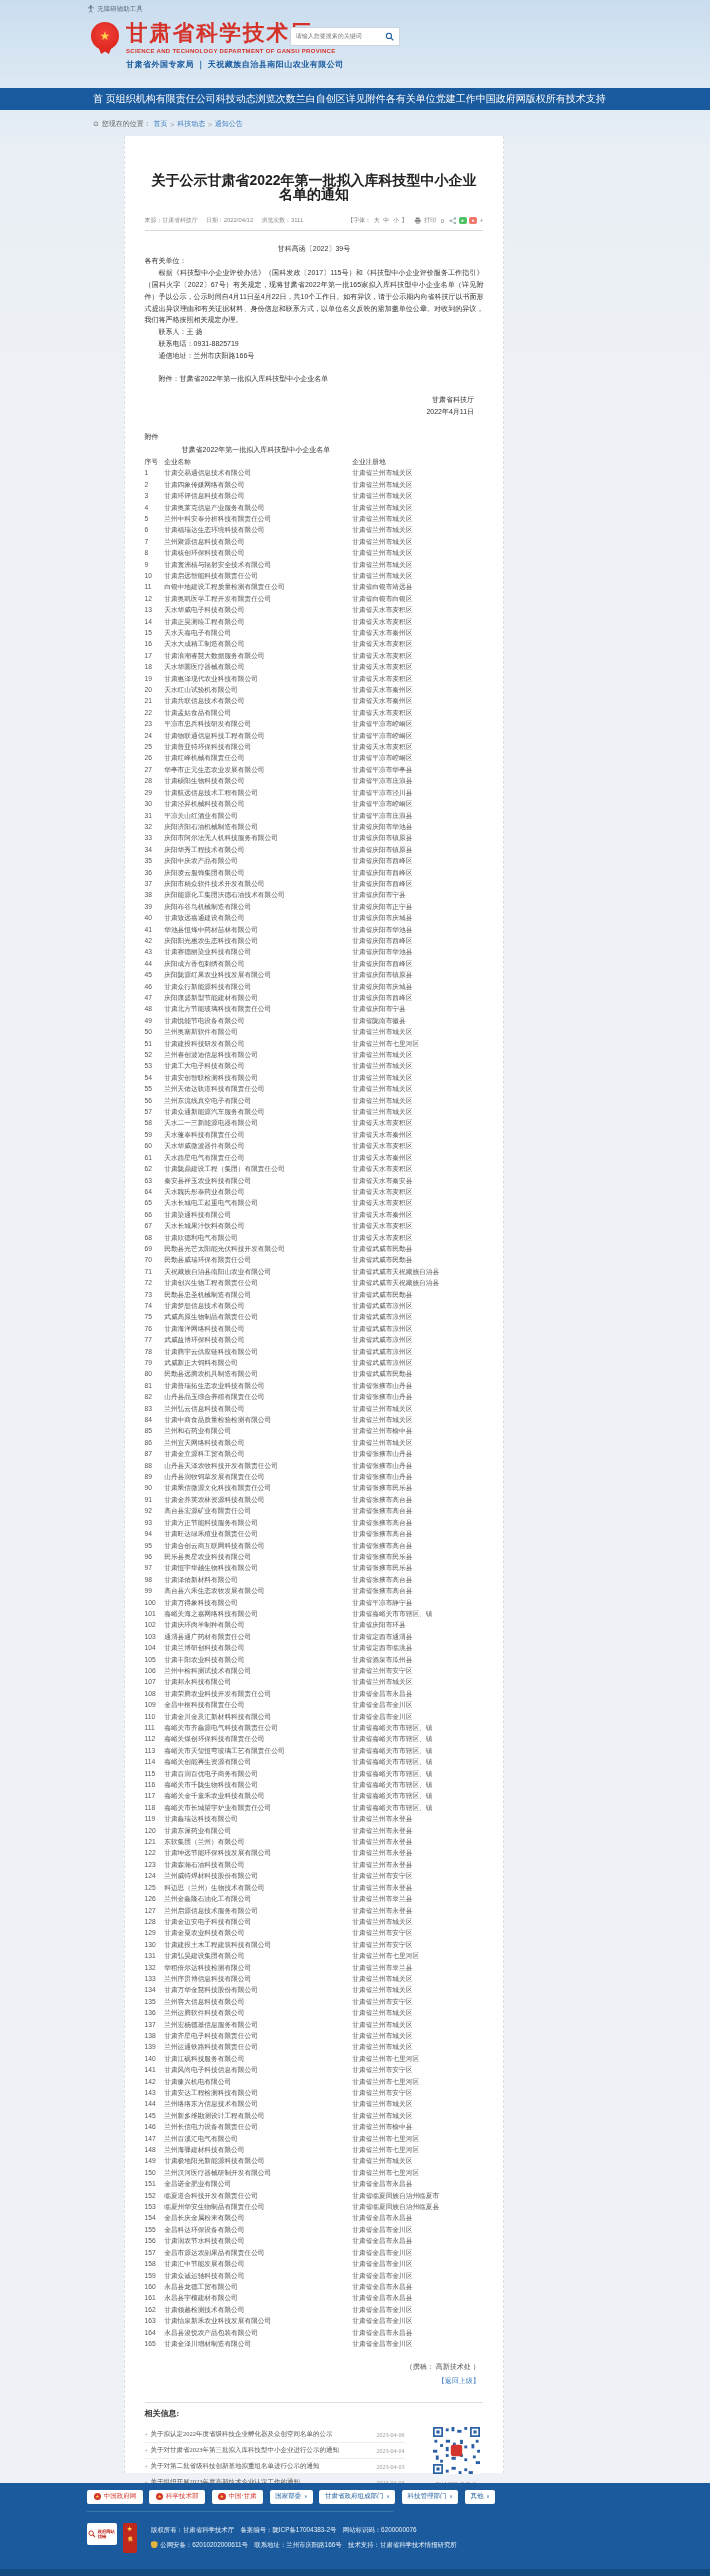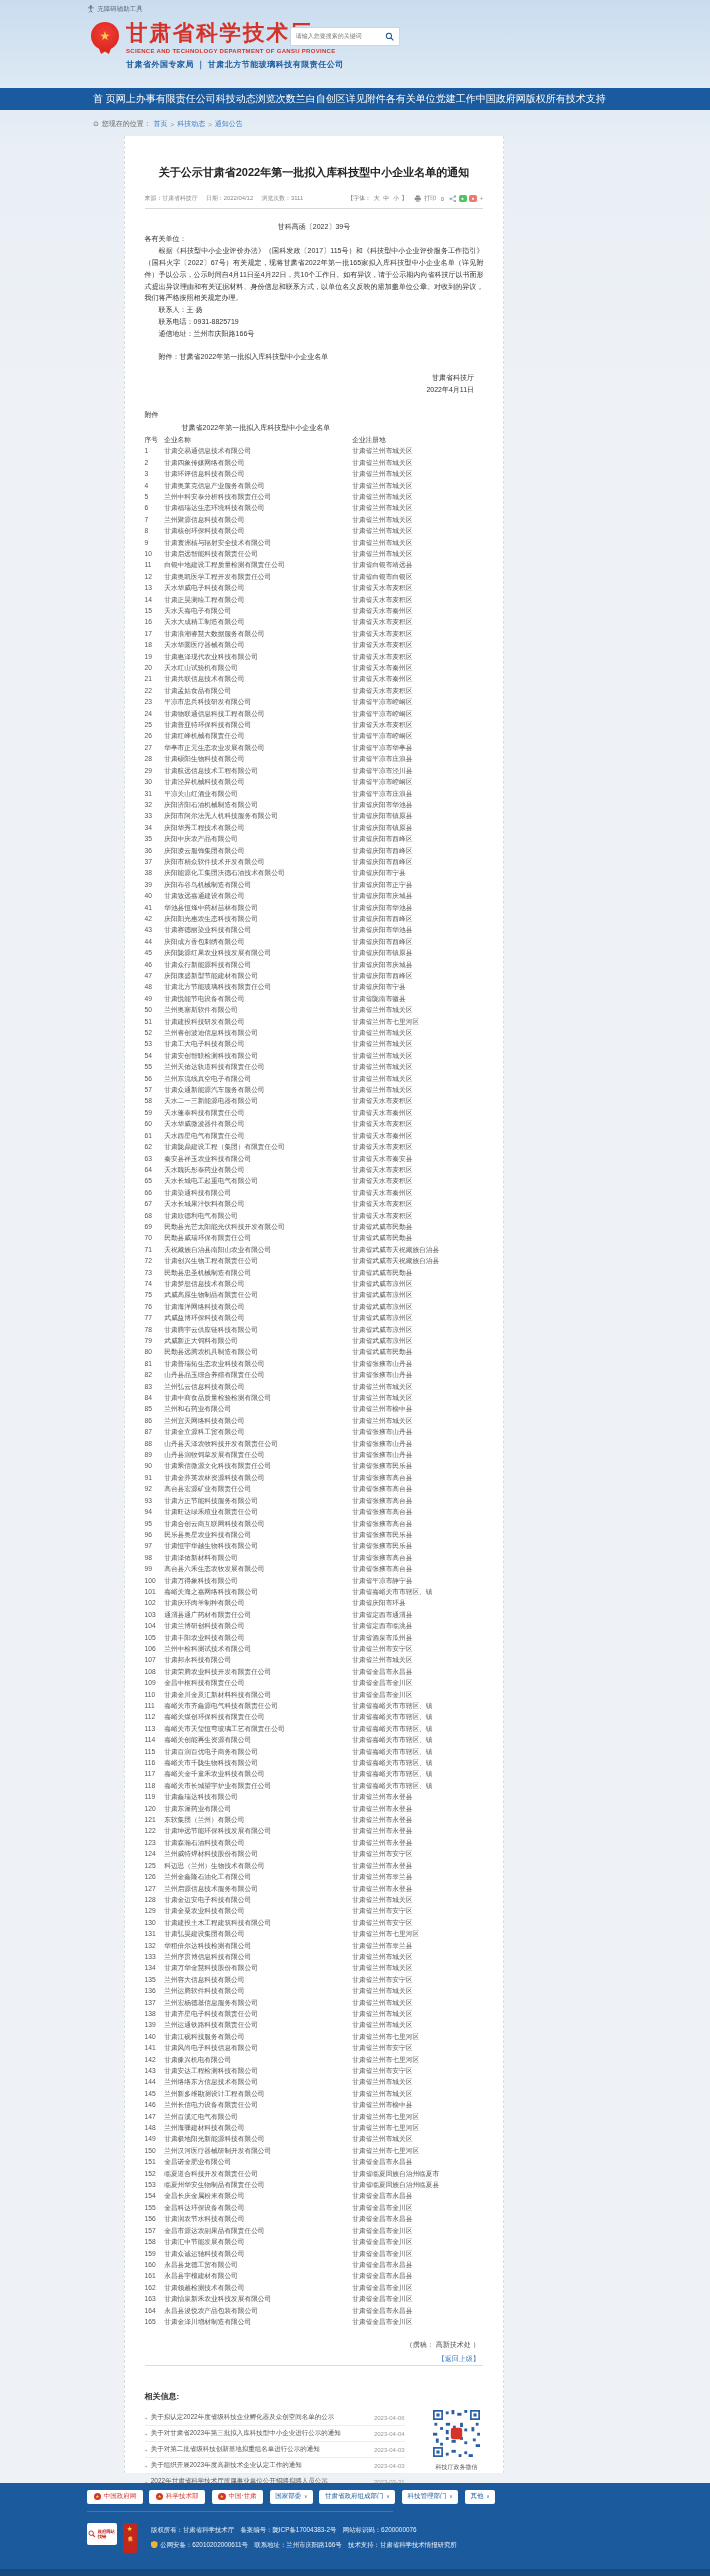--- a/index.html
+++ b/index.html
@@ -26,42 +26,42 @@
   .main-nav{position:absolute;top:88px;left:0;width:710px;height:21.5px;background:#1a5a9e;display:flex;align-items:center;}
   .nav-inner{display:flex;justify-content:space-between;width:305px;margin-left:93px;}
   .nav-item{color:#fff;font-size:10px;white-space:nowrap;}
   
   .breadcrumb{position:absolute;top:119px;left:93px;display:flex;align-items:center;gap:2.8px;font-size:7px;color:#666;}
   .crumb-link{color:#3f7dc4;}
   .crumb-sep{color:#999;}
   
   .content-card{position:absolute;top:136px;left:124px;width:380px;height:2337px;background:#fff;
     border-left:0.9px dashed #d9dde2;border-right:0.9px dashed #d9dde2;box-sizing:border-box;padding:15px 19.6px 0;}
-  .article-title{font-size:11px;color:#222;font-weight:bold;text-align:center;margin:14px 0 0;line-height:14px;}
+  .article-title{font-size:14px;color:#222;font-weight:bold;text-align:center;margin:22px 0 0;line-height:14px;}
   .meta-row{margin-top:15px;padding-bottom:4.7px;border-bottom:0.9px solid #d8d8d8;display:flex;justify-content:space-between;align-items:center;font-size:5.9px;color:#8a8a8a;}
   .meta-left{display:flex;gap:8.4px;white-space:nowrap;}
   .meta-right{display:flex;gap:2.8px;align-items:center;color:#777;white-space:nowrap;}
   .font-size-btn{color:#777;cursor:pointer;}
   .share-dot{width:7.5px;height:7.5px;border-radius:1.9px;display:inline-flex;align-items:center;justify-content:center;color:#fff;font-size:4.7px;}
   .wechat{background:#4fc364;} .weibo{background:#f0776b;}
   .share-extra{color:#9a9a9a;font-size:6.5px;}
   .article-body{font-size:7px;color:#333;line-height:11.8px;}
   .doc-no{text-align:center;margin-top:12px;}
   .saluta{margin-top:0.9px;}
   .para{text-indent:2em;text-align:justify;margin:0;}
   .attach-line{margin-top:11.2px;color:#333;}
   .sign-block{text-align:right;margin-top:9.3px;padding-right:9.3px;}
   .attach-label{margin-top:14px;}
   .table-title{padding-left:37px;margin-top:0.9px;}
   .tbl-row{display:grid;grid-template-columns:19.6px 188px auto;line-height:11.4px;font-size:6.7px;color:#555;}
   .tbl-head{color:#444;}
   .byline{text-align:right;font-size:7px;color:#555;margin-top:12px;padding-right:3.7px;}
   .back-link{display:block;text-align:right;font-size:7px;color:#3f7dc4;margin-top:1.9px;padding-right:3.7px;}
   
-  .related{margin-top:0;border-top:0.9px solid #ddd;padding-top:25px;}
+  .related{margin-top:15px;border-top:0.9px solid #ddd;padding-top:5px;font-family:Liberation Serif, serif;}
   .related-title{font-size:8px;font-weight:bold;color:#333;}
   .related-flex{display:flex;margin-top:8.4px;}
   .rel-list{width:260px;}
   .rel-item{display:flex;align-items:center;height:15px;border-bottom:0.9px solid #ededed;font-size:6.5px;color:#555;}
   .rel-item .plus{color:#aaa;margin-right:2.8px;font-size:5.6px;}
   .rel-link{flex:1;color:#555;white-space:nowrap;overflow:hidden;}
   .rel-date{color:#9a9a9a;font-size:6px;margin-left:3.7px;}
   .qr-wrap{margin-left:auto;width:54px;text-align:center;}
   .qr-caption{font-size:6px;color:#555;margin-top:2.8px;}
   
@@ -94,38 +94,38 @@
 </div>
 
 <div class="site-header">
   <div class="logo-emblem">
     <div class="emblem-circle">★</div>
     <div class="emblem-ribbon"></div>
   </div>
   <div class="head-text">
     <div class="org-name">甘肃省科学技术厅</div>
     <div class="org-en">SCIENCE AND TECHNOLOGY DEPARTMENT OF GANSU PROVINCE</div>
-    <div class="org-sub">甘肃省外国专家局 ｜ 甘肃北方节能玻璃科技有限责任公司</div>
+    <div class="org-sub">甘肃省外国专家局 ｜ 天祝藏族自治县南阳山农业有限公司</div>
   </div>
   <div class="search-box">
     <input type="text" placeholder="请输入您要搜索的关键词" style="">
     <button class="search-btn">
       <svg width="9.3" height="9.3" viewBox="0 0 10 10">
           <circle cx="4.2" cy="4.2" r="2.8" stroke="#1a5a9e" stroke-width="1.1" fill="none"></circle>
           <path d="M6.4 6.4 L9 9" stroke="#1a5a9e" stroke-width="1.2"></path>
         </svg>
     </button>
   </div>
 </div>
 
 <div class="main-nav">
   <div class="nav-inner">
 
   <a href="#" class="nav-item">首 页</a>
-      <a href="#" class="nav-item">网上办事</a>
+      <a href="#" class="nav-item">组织机构</a>
       <a href="#" class="nav-item">有限责任公司</a>
       <a href="#" class="nav-item">科技动态</a>
       <a href="#" class="nav-item">浏览次数</a>
       <a href="#" class="nav-item">兰白自创区</a>
       <a href="#" class="nav-item">详见附件</a>
       <a href="#" class="nav-item">各有关单位</a>
       <a href="#" class="nav-item">党建工作</a>
       <a href="#" class="nav-item">中国政府网</a>
       <a href="#" class="nav-item">版权所有</a>
       <a href="#" class="nav-item">技术支持</a>

